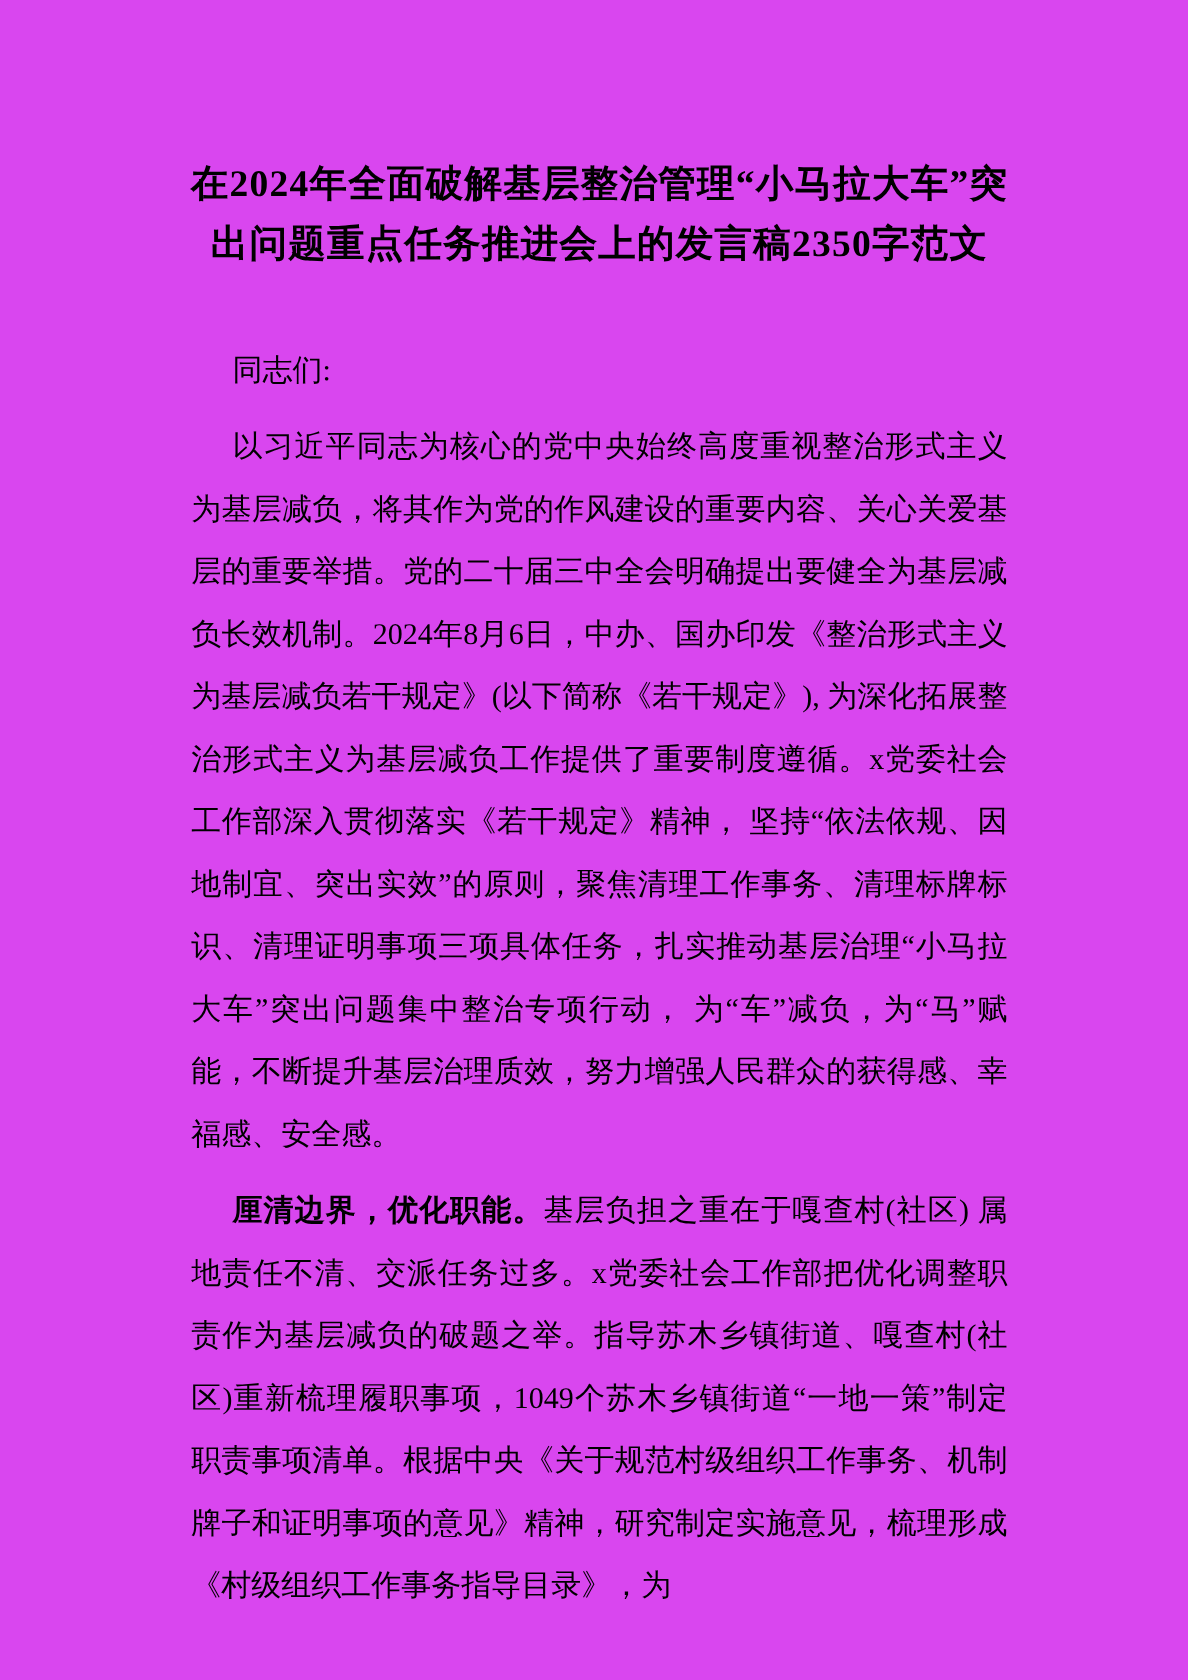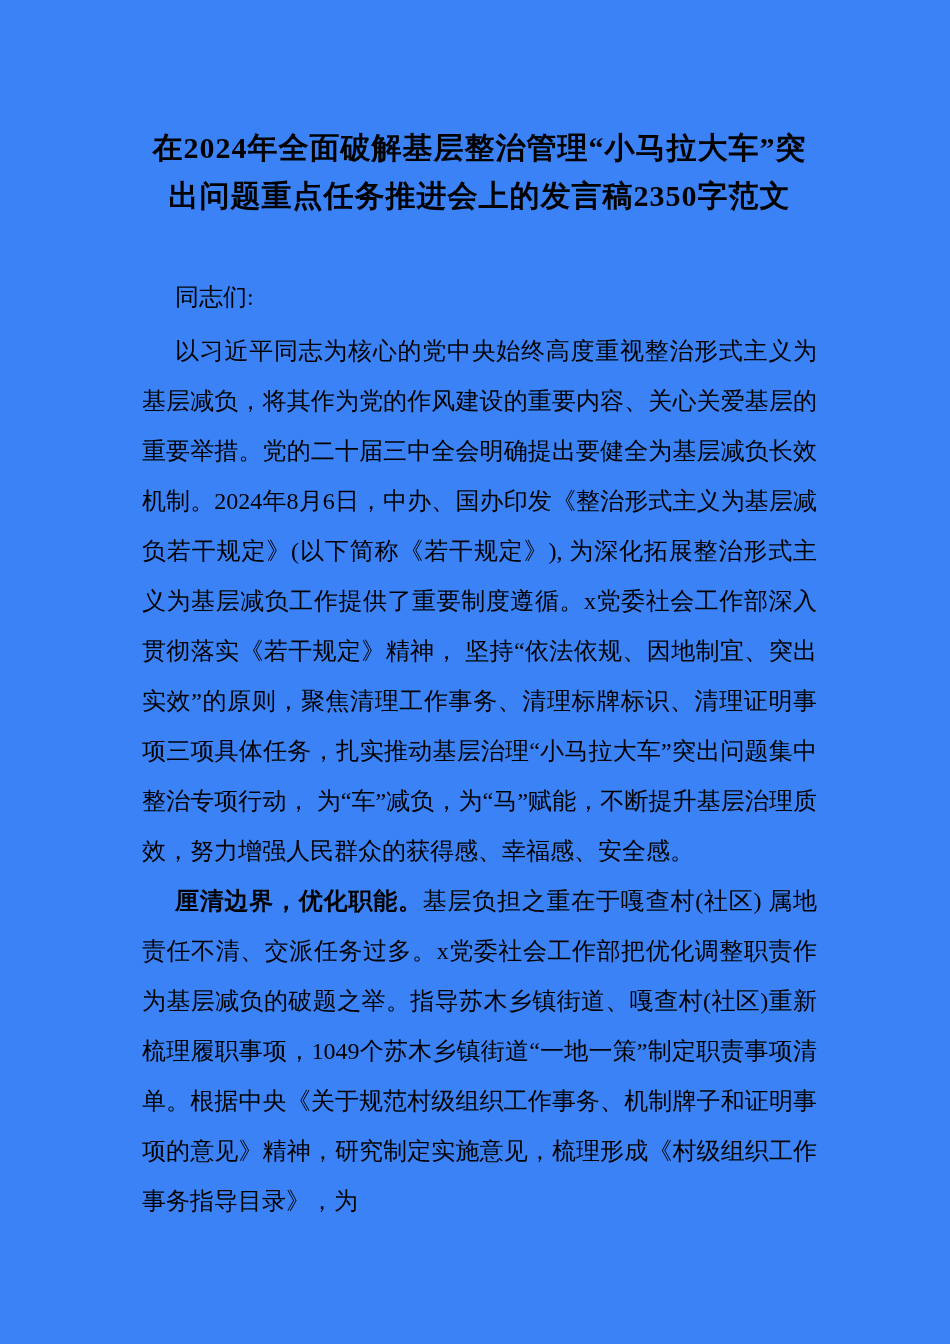--- a/index.html
+++ b/index.html
@@ -9,41 +9,41 @@
   }
   body {
     width: 950px;
     height: 1344px;
     overflow: hidden;
   }
   .page {
     box-sizing: border-box;
     width: 950px;
     height: 1344px;
-    background: #3b82f6;
+    background: #d946ef;
     padding: 124px 133px 16px 142px;
   }
   .doc-title {
     font-family: "Liberation Serif", "DejaVu Serif", serif;
     font-weight: bold;
     font-size: 30px;
     line-height: 48px;
     letter-spacing: 1px;
     text-align: center;
     color: #000000;
     margin: 0 0 52px 0;
   }
   .para {
     font-family: "Liberation Serif", "DejaVu Serif", serif;
     font-size: 24px;
     line-height: 50px;
     color: #000000;
     text-align: justify;
     text-indent: 33px;
-    margin: 0;
+    margin: 11px;
   }
   .salutation {
     text-align: left;
     margin-bottom: 4px;
   }
   .heading {
     font-family: "Liberation Sans", "DejaVu Sans", sans-serif;
     font-weight: bold;
     text-align: left;
   }

